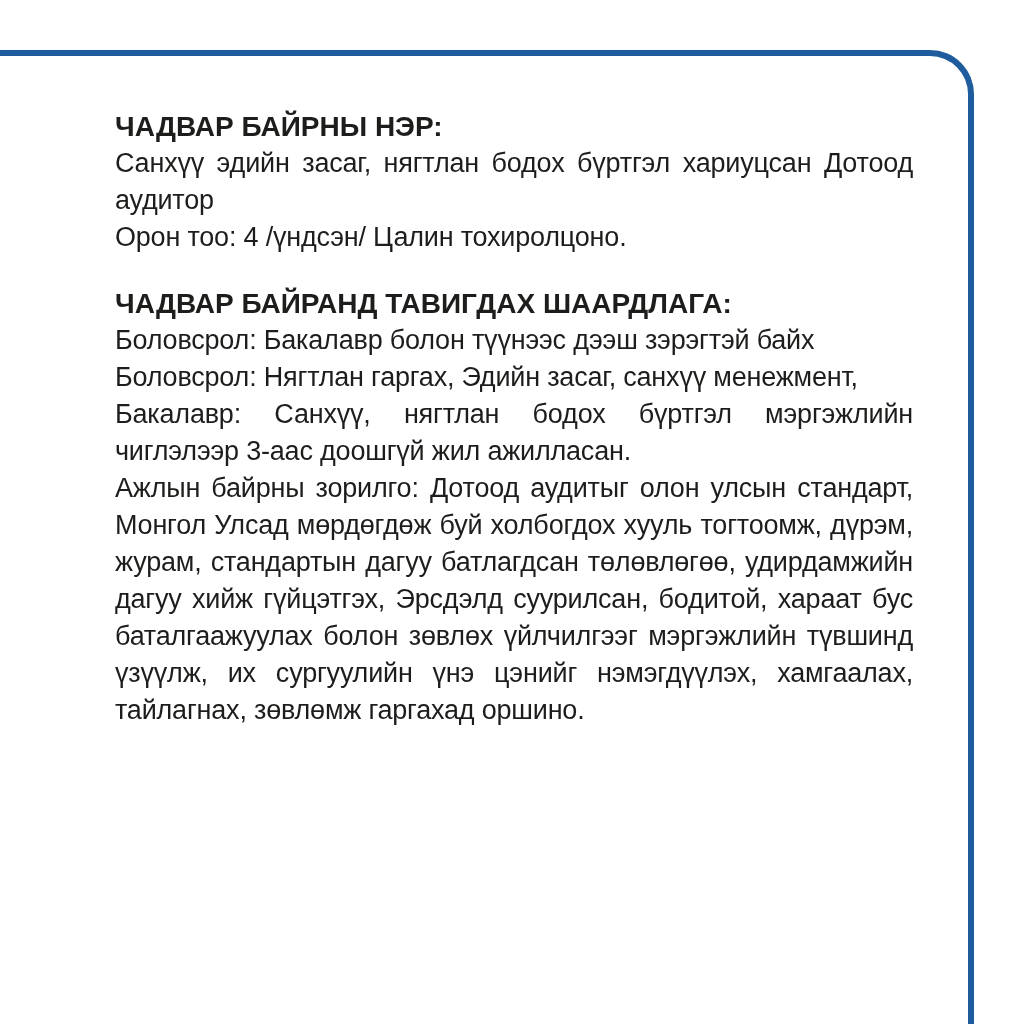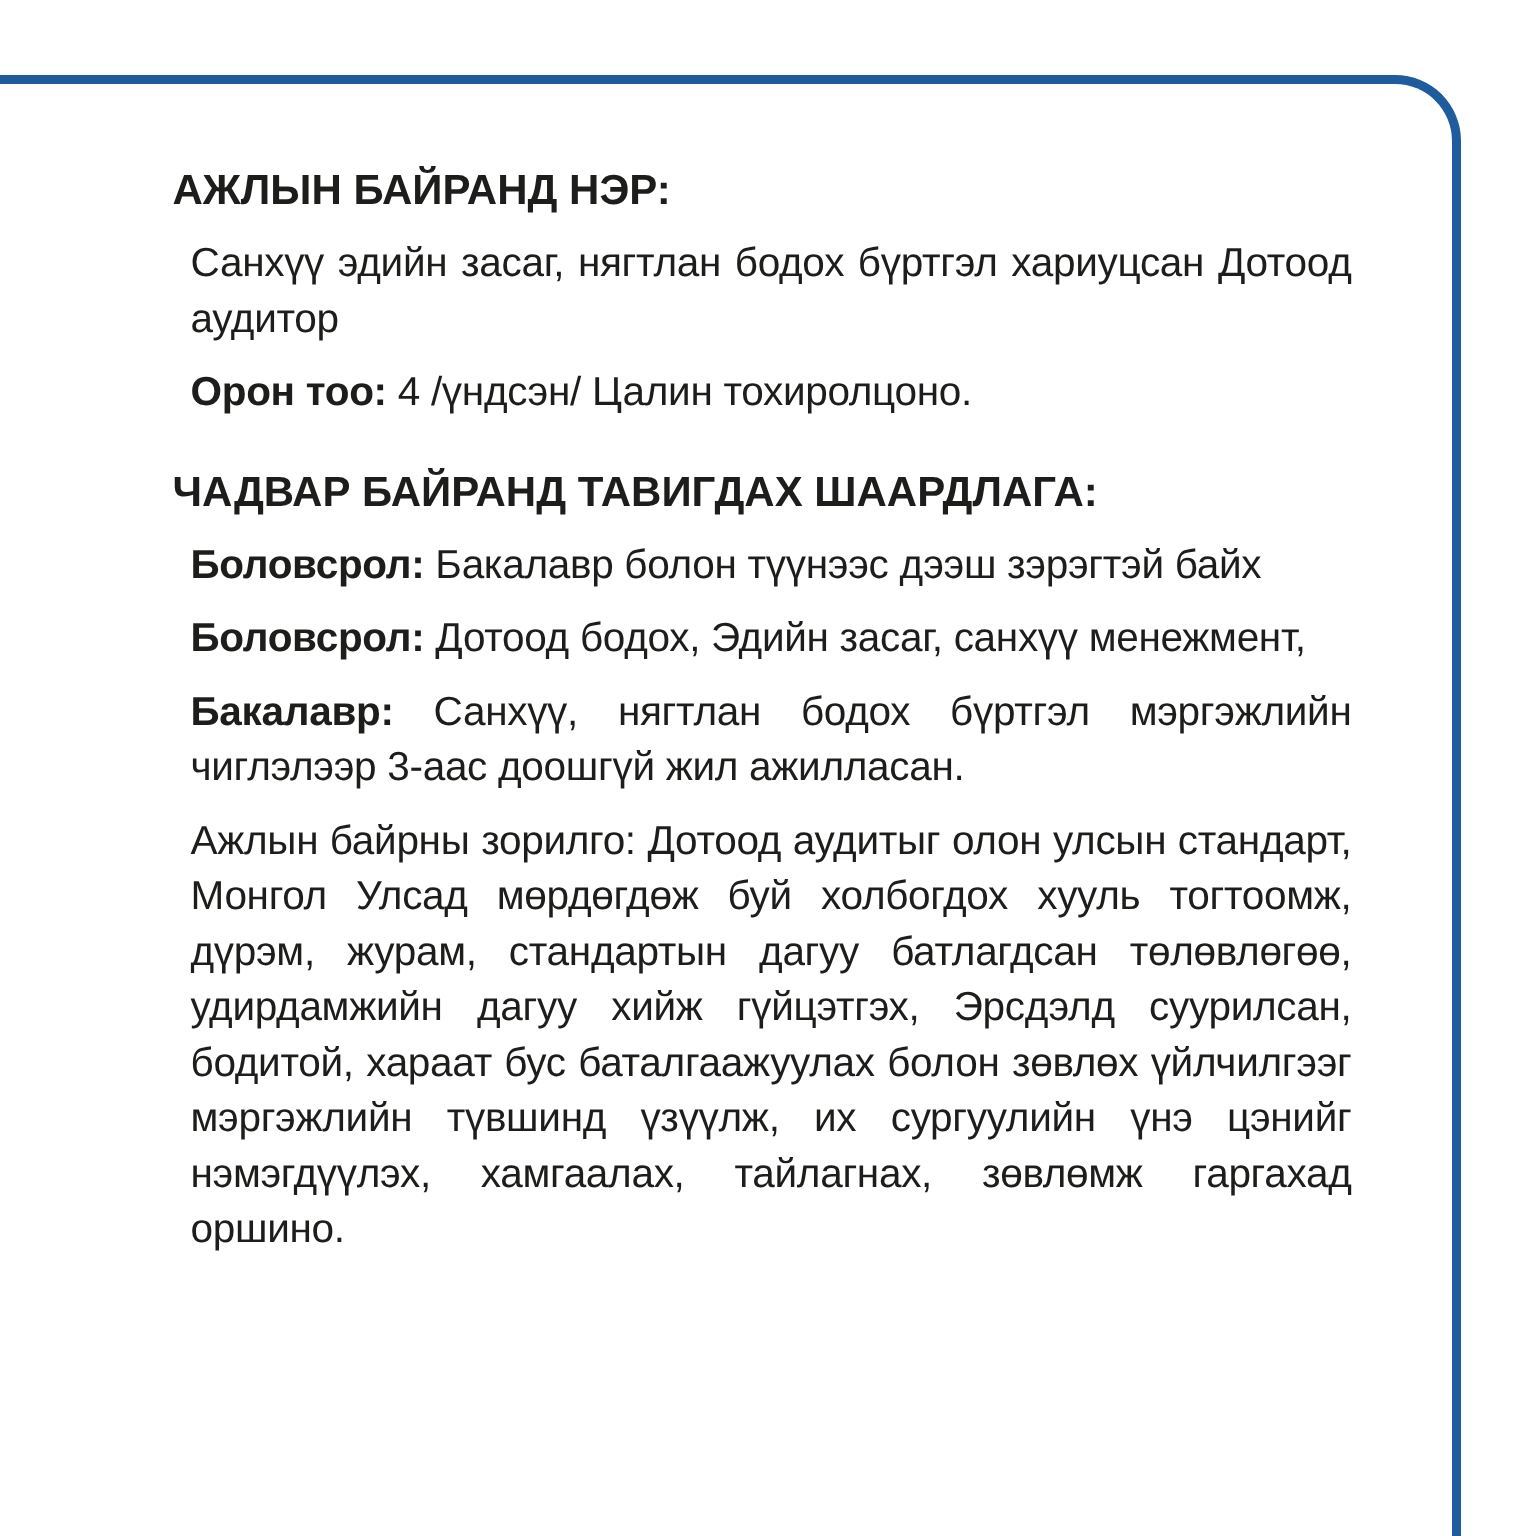--- a/index.html
+++ b/index.html
@@ -36,56 +36,56 @@
     letter-spacing: -0.2px;
   }
   h2 {
     margin: 0;
     font-size: 28px;
     line-height: 37px;
     font-weight: 700;
     letter-spacing: 0;
   }
   .para {
-    margin: 12px;
+    margin: 0;
   }
   .just {
     text-align: justify;
   }
   section + section {
     margin-top: 29px;
   }
   b.label {
-    font-weight: 700;
+    font-weight: 400;
   }
   .bullet-item {
     position: relative;
     padding-left: 36px;
   }
   .bullet-marker {
     position: absolute;
     left: 2px;
     top: 0;
   }
 </style>
 </head>
 <body>
 
 <div class="frame"></div>
 
 <div class="content">
 
   <section>
-    <h2>АЖЛЫН БАЙРАНД НЭР:</h2>
+    <h2>ЧАДВАР БАЙРНЫ НЭР:</h2>
     <p class="para just">Санхүү эдийн засаг, нягтлан бодох бүртгэл хариуцсан Дотоод аудитор</p>
     <p class="para"><b class="label">Орон тоо:</b> <span>4 /үндсэн/ Цалин тохиролцоно.</span></p>
   </section>
 
   <section>
     <h2>ЧАДВАР БАЙРАНД ТАВИГДАХ ШААРДЛАГА:</h2>
     <p class="para just"><b class="label">Боловсрол:</b> <span>Бакалавр болон түүнээс дээш зэрэгтэй байх</span></p>
-    <p class="para just"><b class="label">Боловсрол:</b> <span>Дотоод бодох, Эдийн засаг, санхүү менежмент,</span></p>
+    <p class="para just"><b class="label">Боловсрол:</b> <span>Нягтлан гаргах, Эдийн засаг, санхүү менежмент,</span></p>
     <p class="para just"><b class="label">Бакалавр:</b> <span>Санхүү, нягтлан бодох бүртгэл мэргэжлийн чиглэлээр 3-аас доошгүй жил ажилласан.</span></p>
     <p class="para just">Ажлын байрны зорилго: Дотоод аудитыг олон улсын стандарт, Монгол Улсад мөрдөгдөж буй холбогдох хууль тогтоомж, дүрэм, журам, стандартын дагуу батлагдсан төлөвлөгөө, удирдамжийн дагуу хийж гүйцэтгэх, Эрсдэлд суурилсан, бодитой, хараат бус баталгаажуулах болон зөвлөх үйлчилгээг мэргэжлийн түвшинд үзүүлж, их сургуулийн үнэ цэнийг нэмэгдүүлэх, хамгаалах, тайлагнах, зөвлөмж гаргахад оршино.</p>
   </section>
 
 
 </div>
 
 </body></html>

